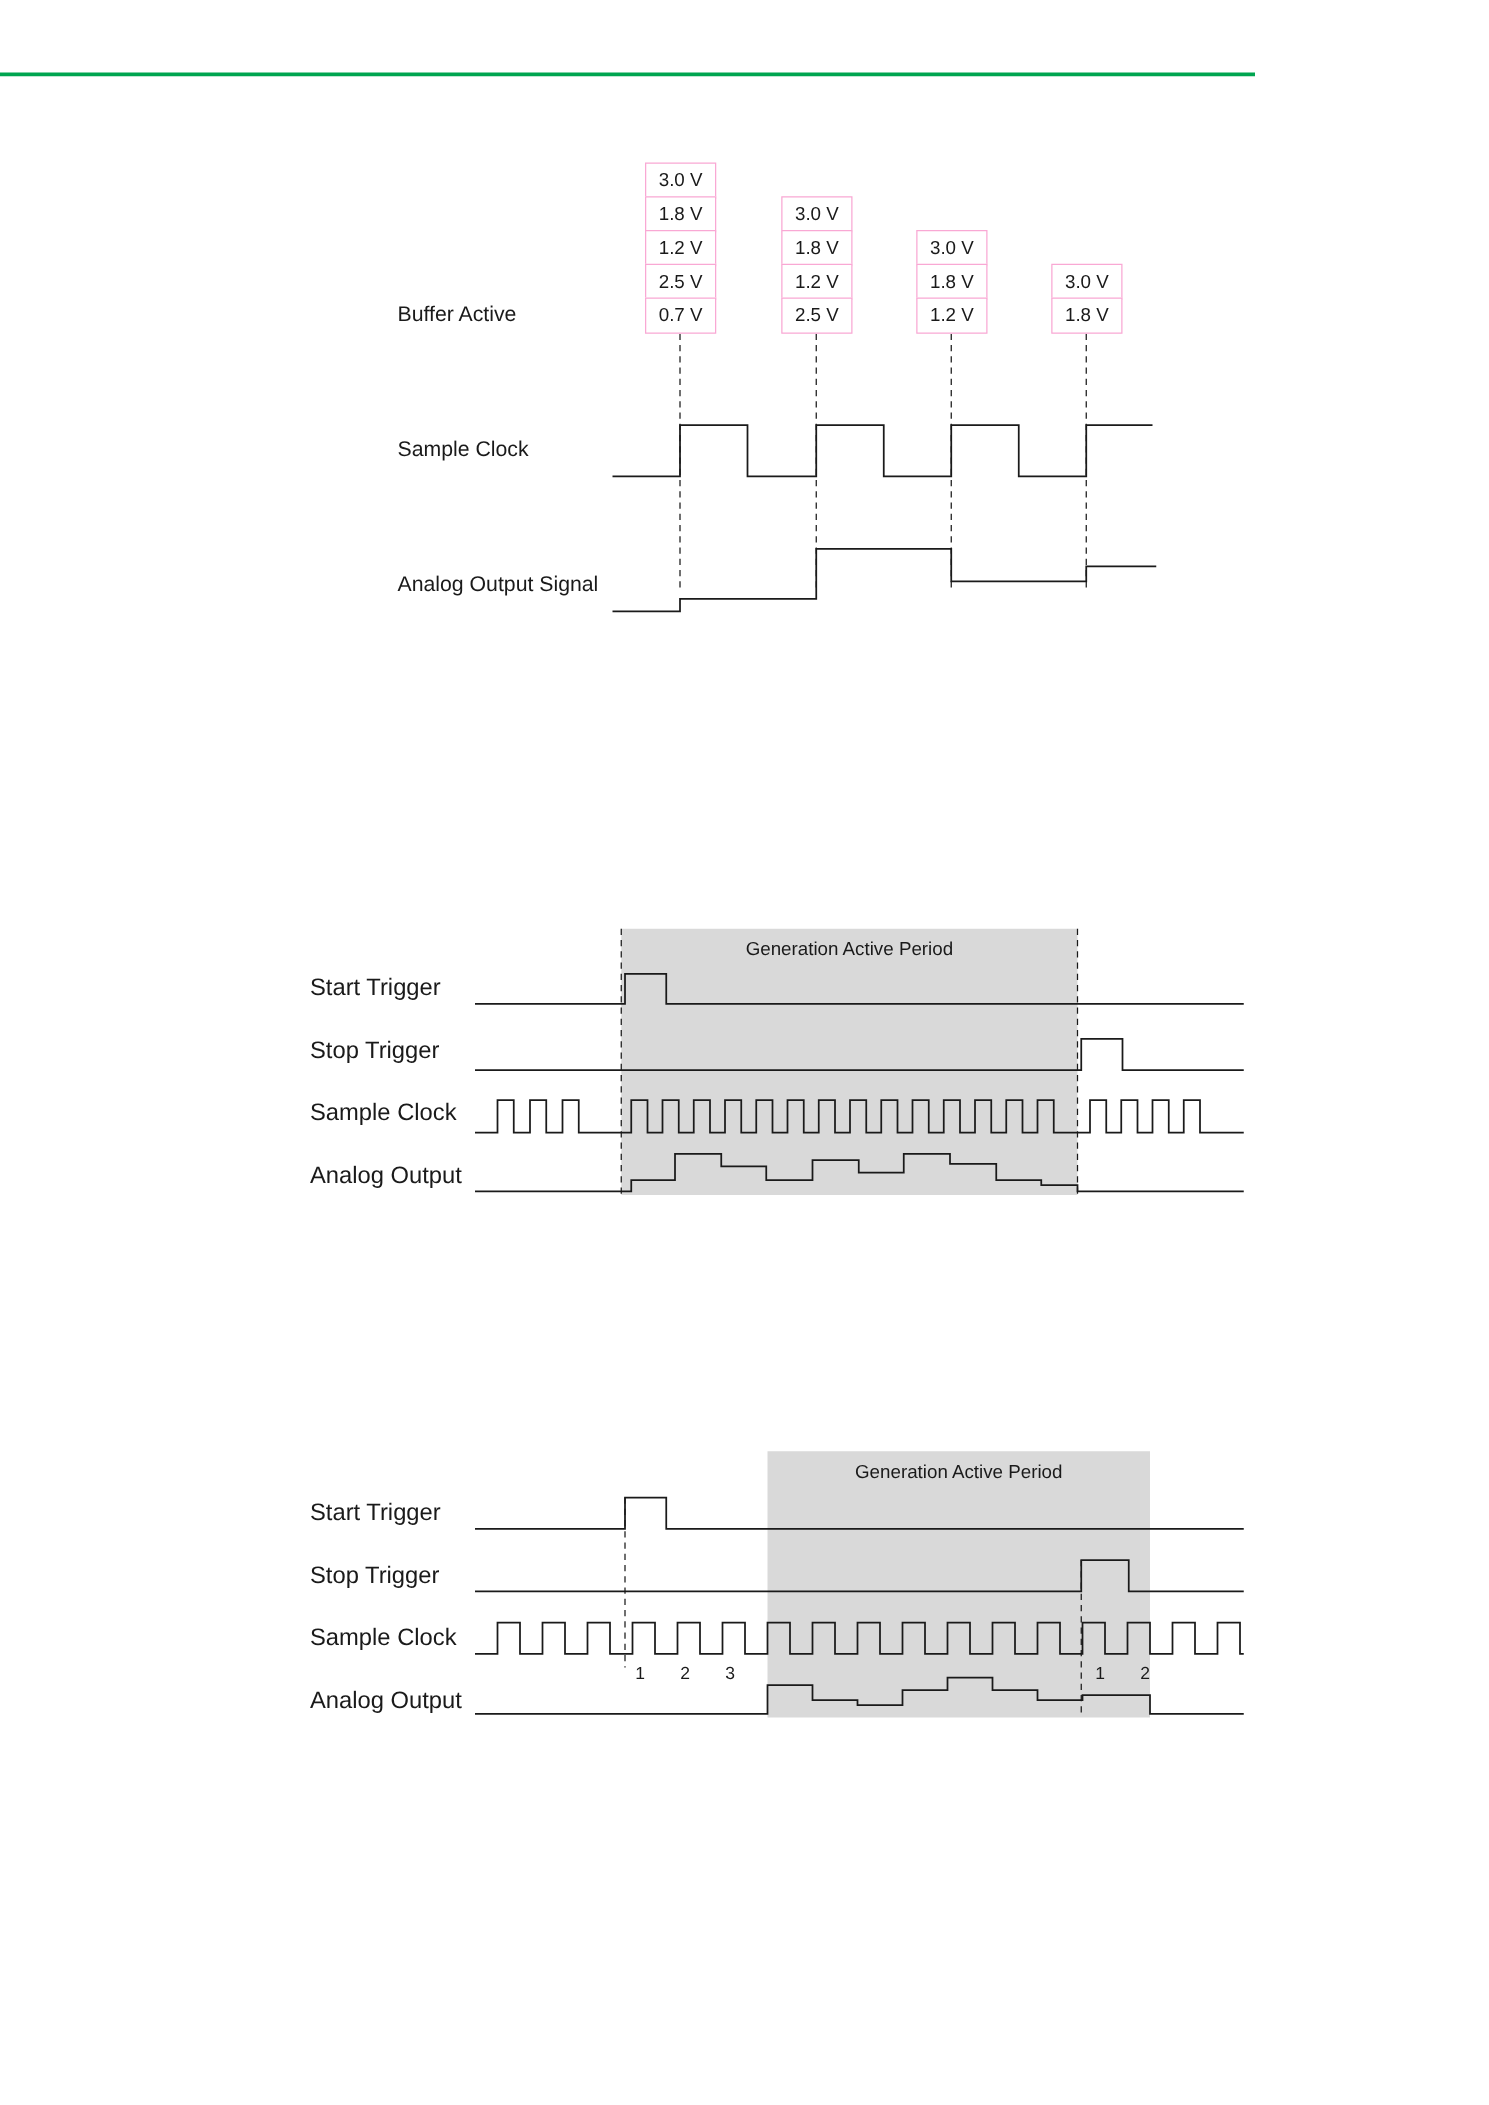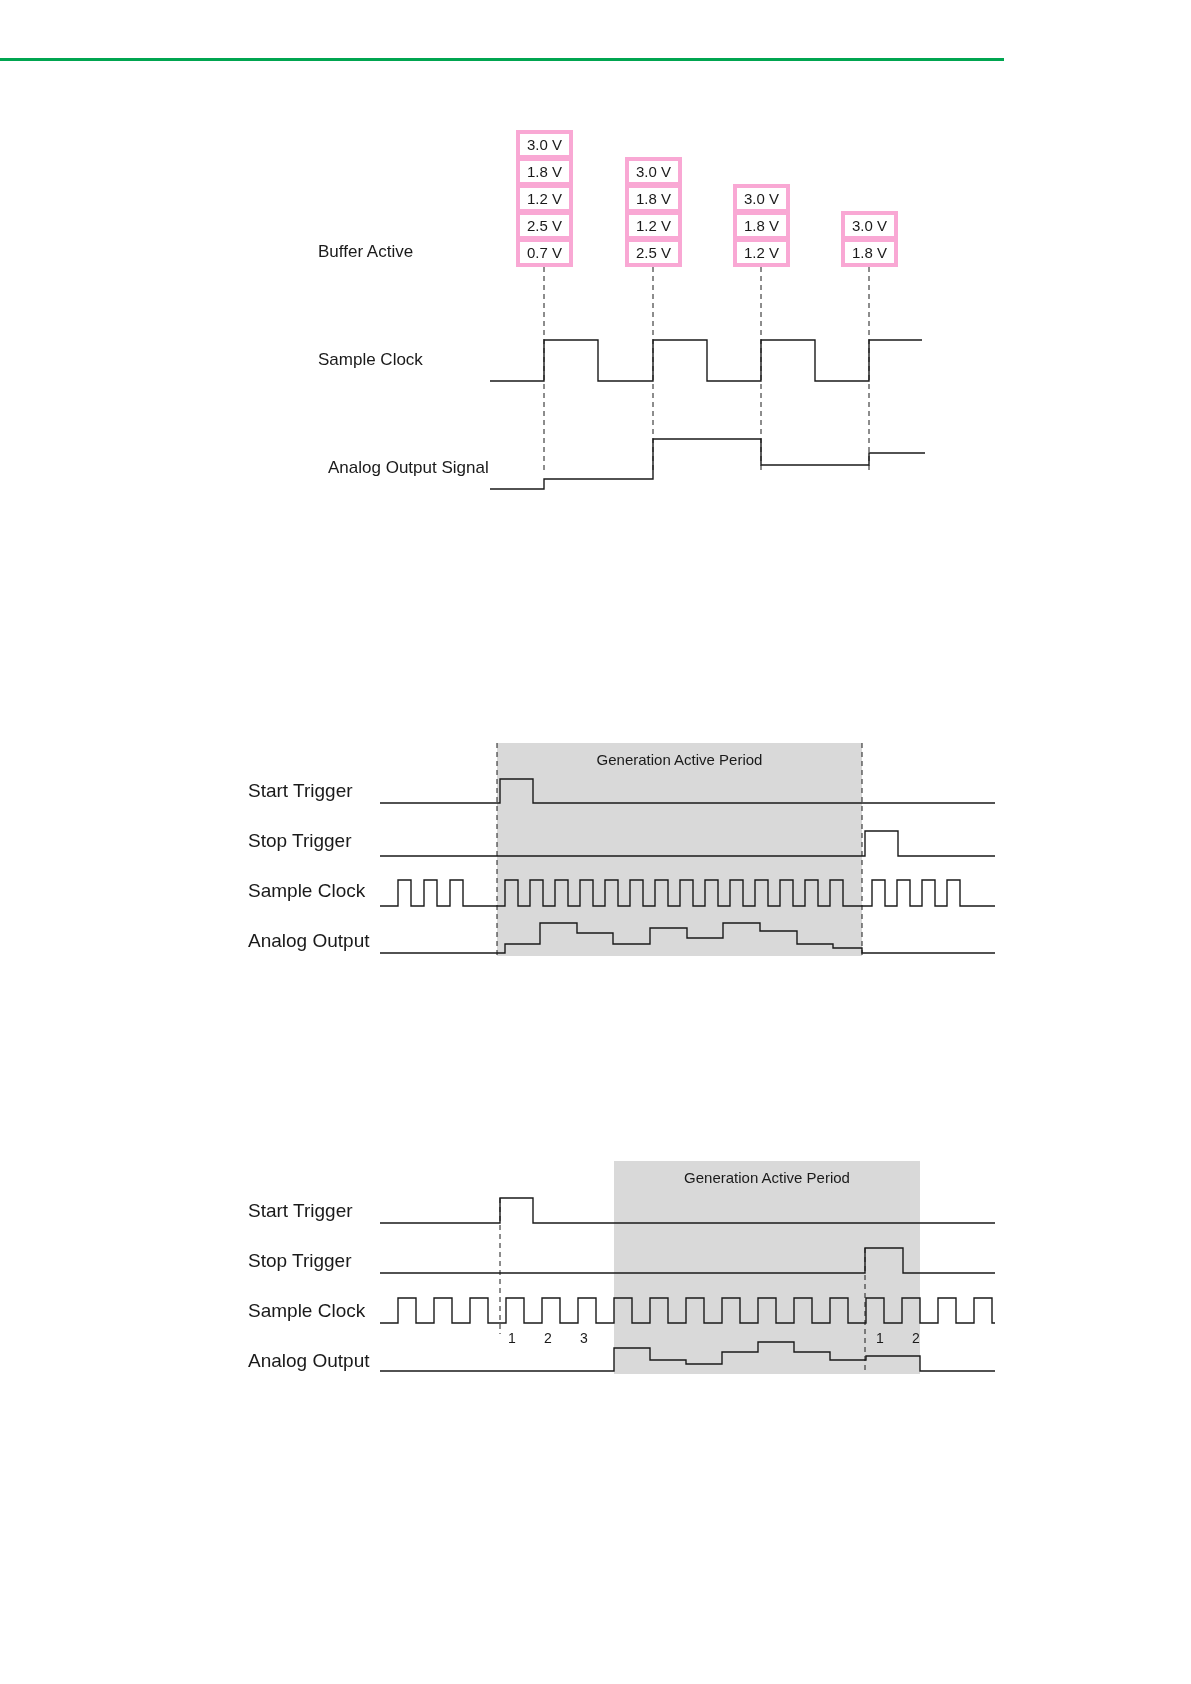--- a/index.html
+++ b/index.html
@@ -6,21 +6,21 @@
   #page{
     position:relative;width:1191px;height:1684px;background:#ffffff;
     font-family:"Liberation Sans",sans-serif;color:#1a1a1a;overflow:hidden;
   }
   .top-rule{position:absolute;left:0;top:58px;width:1004px;height:3px;background:#00a550;}
   .label{position:absolute;font-size:19px;color:#1a1a1a;white-space:nowrap;line-height:18px;}
   .label-lg{font-size:17px;line-height:20px;}
   .layer{position:absolute;left:0;top:0;width:100%;height:100%;}
   .buffer-col{position:absolute;display:flex;flex-direction:column;}
   .buffer-box{
-    box-sizing:border-box;width:57px;height:29px;border:4px solid #f9a8d4;margin-top:-2px;
+    box-sizing:border-box;width:57px;height:29px;border:1px solid #f9a8d4;margin-top:-2px;
     background:#fff;display:flex;align-items:center;justify-content:center;font-size:15px;
   }
   .buffer-box:first-child{margin-top:0;}
   .region{position:absolute;background:#d9d9d9;}
   .region-title{position:absolute;left:0;top:8px;width:100%;text-align:center;font-size:15px;color:#1a1a1a;}
   .count{position:absolute;font-size:14px;transform:translateX(-50%);color:#1a1a1a;}
   #wave-svg{position:absolute;left:0;top:0;}
 </style>
 </head>
 <body>
@@ -52,21 +52,21 @@
       <line x1="761" x2="761" y1="267" y2="472" stroke="#1a1a1a" stroke-width="1" stroke-dasharray="5 4"></line>
       <line x1="869" x2="869" y1="267" y2="472" stroke="#1a1a1a" stroke-width="1" stroke-dasharray="5 4"></line>
       <line x1="497" x2="497" y1="743" y2="956" stroke="#1a1a1a" stroke-width="1" stroke-dasharray="5 4"></line>
       <line x1="862" x2="862" y1="743" y2="956" stroke="#1a1a1a" stroke-width="1" stroke-dasharray="5 4"></line>
       <line x1="500" x2="500" y1="1198" y2="1334" stroke="#1a1a1a" stroke-width="1" stroke-dasharray="5 4"></line>
       <line x1="865" x2="865" y1="1248" y2="1374" stroke="#1a1a1a" stroke-width="1" stroke-dasharray="5 4"></line>
     </svg>
 
   <div class="label label-lg" style="left:318px;top:242px">Buffer Active</div>
   <div class="label label-lg" style="left:318px;top:350px">Sample Clock</div>
-  <div class="label label-lg" style="left:328px;top:458px">Analog Output Signal</div>
+  <div class="label label-lg" style="left:318px;top:458px">Analog Output Signal</div>
 
   <div class="label" style="left:248px;top:782px">Start Trigger</div>
   <div class="label" style="left:248px;top:832px">Stop Trigger</div>
   <div class="label" style="left:248px;top:882px">Sample Clock</div>
   <div class="label" style="left:248px;top:932px">Analog Output</div>
 
   <div class="label" style="left:248px;top:1202px">Start Trigger</div>
   <div class="label" style="left:248px;top:1252px">Stop Trigger</div>
   <div class="label" style="left:248px;top:1302px">Sample Clock</div>
   <div class="label" style="left:248px;top:1352px">Analog Output</div>

